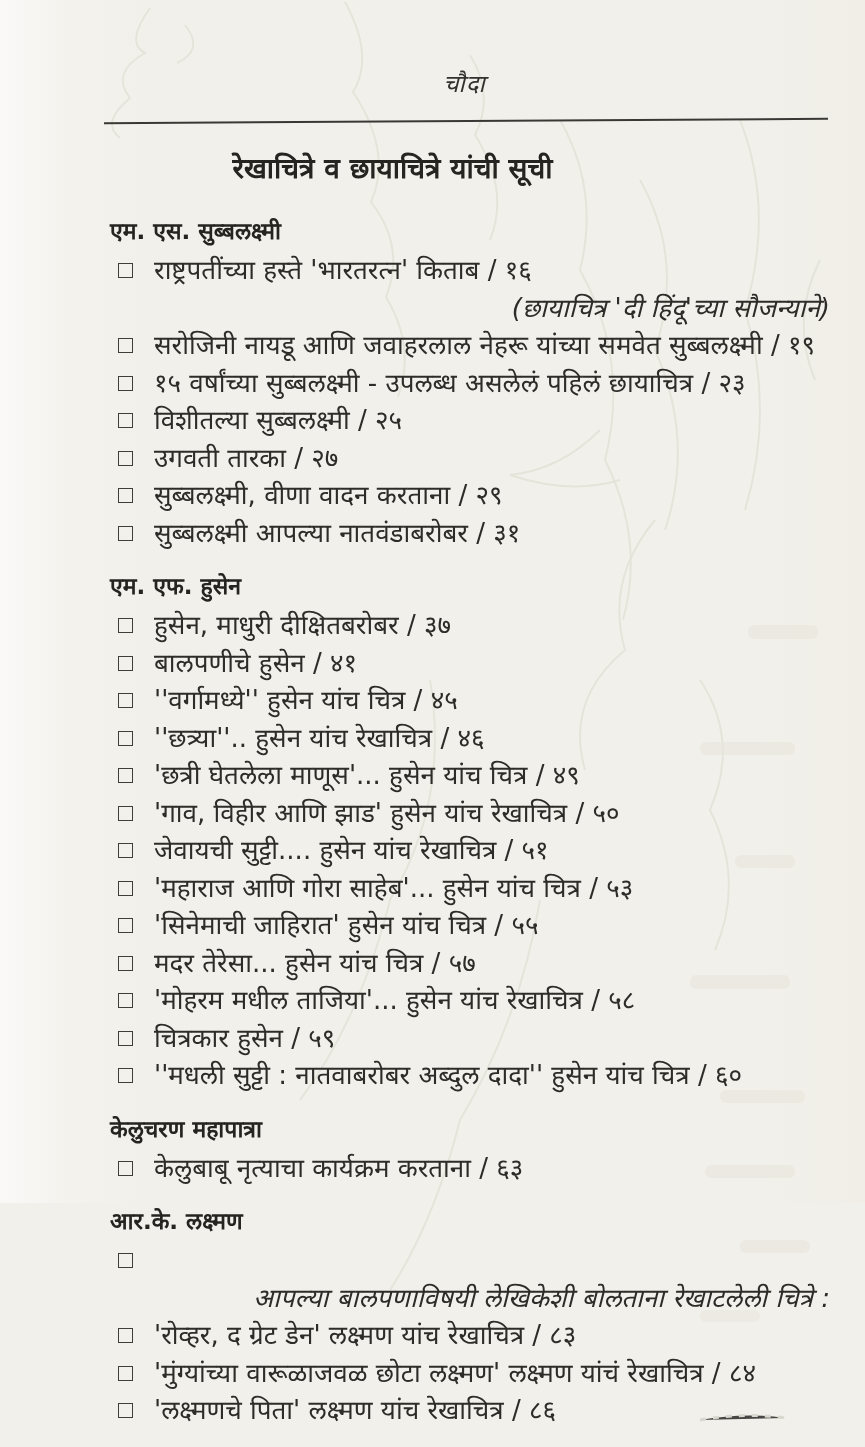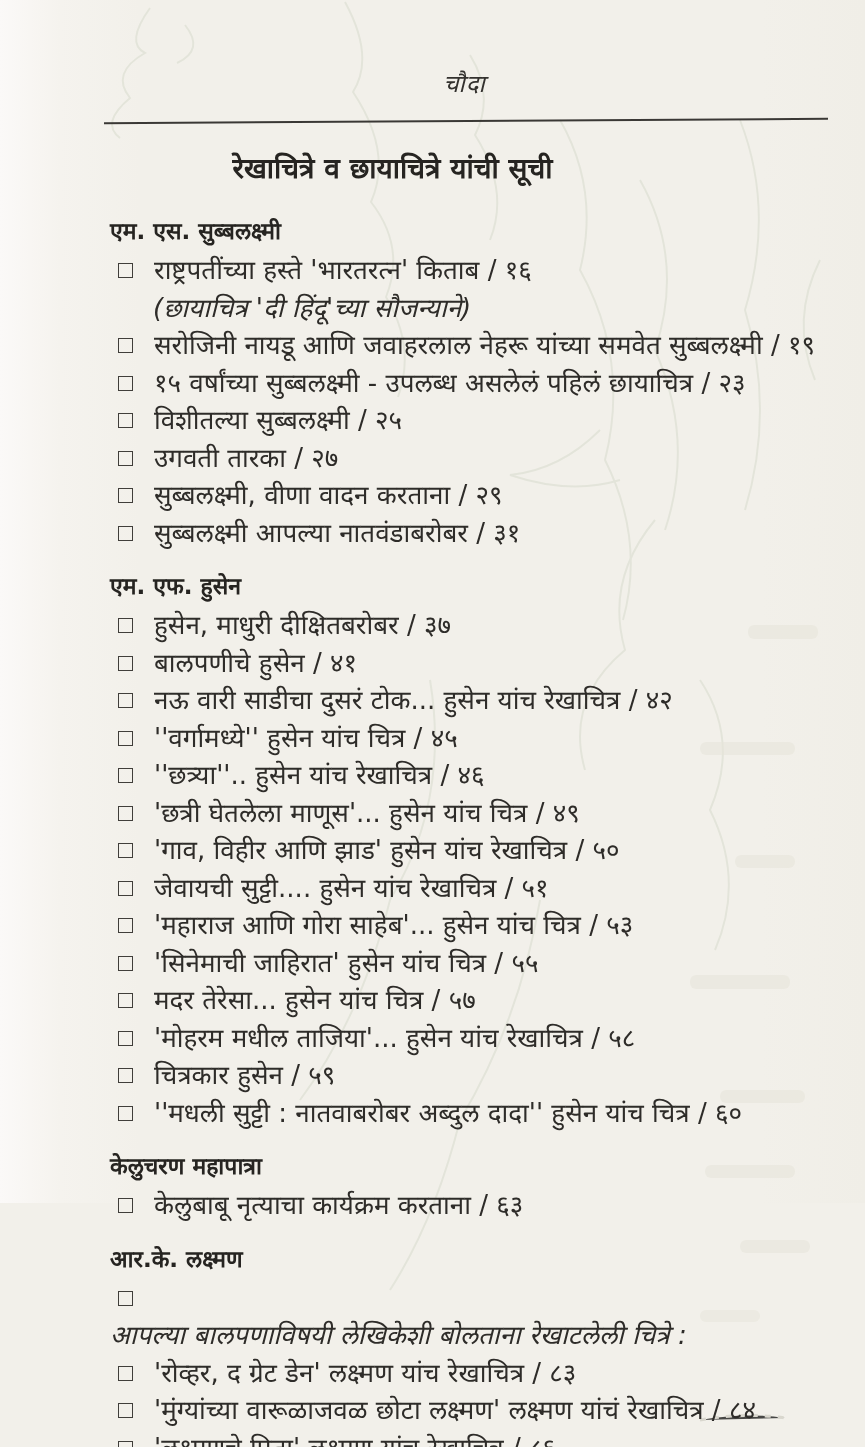--- a/index.html
+++ b/index.html
@@ -85,21 +85,21 @@
     white-space: nowrap;
   }
   .row .box {
     flex: 0 0 auto;
     width: 13px;
     height: 13px;
     border: 1.7px solid #403e3a;
     margin: 8px 21px 0 8px;
     background: transparent;
   }
-  .row.italic { font-style: italic; }
+  .row.italic { font-style: italic; justify-content: flex-end; }
   .row.indent { padding-left: 43px; }
   .row .txt { color: #2e2c29; }
 </style>
 </head>
 <body>
 
 <div class="page">
 
   <svg class="artifacts" width="865" height="1447" viewBox="0 0 865 1447" aria-hidden="true">
     <g fill="none" stroke="#dfe1d5" stroke-width="2" opacity="0.75">
@@ -190,24 +190,20 @@
     <div class="row">
       <span class="box"></span>
       <span class="txt">हुसेन, माधुरी दीक्षितबरोबर / ३७</span>
     </div>
 
     <div class="row">
       <span class="box"></span>
       <span class="txt">बालपणीचे हुसेन / ४१</span>
     </div>
 
-    <div class="row">
-      <span class="box"></span>
-      <span class="txt">नऊ वारी साडीचा दुसरं टोक... हुसेन यांच रेखाचित्र / ४२</span>
-    </div>
 
     <div class="row">
       <span class="box"></span>
       <span class="txt">''वर्गामध्ये'' हुसेन यांच चित्र / ४५</span>
     </div>
 
     <div class="row">
       <span class="box"></span>
       <span class="txt">''छत्र्या''.. हुसेन यांच रेखाचित्र / ४६</span>
     </div>

